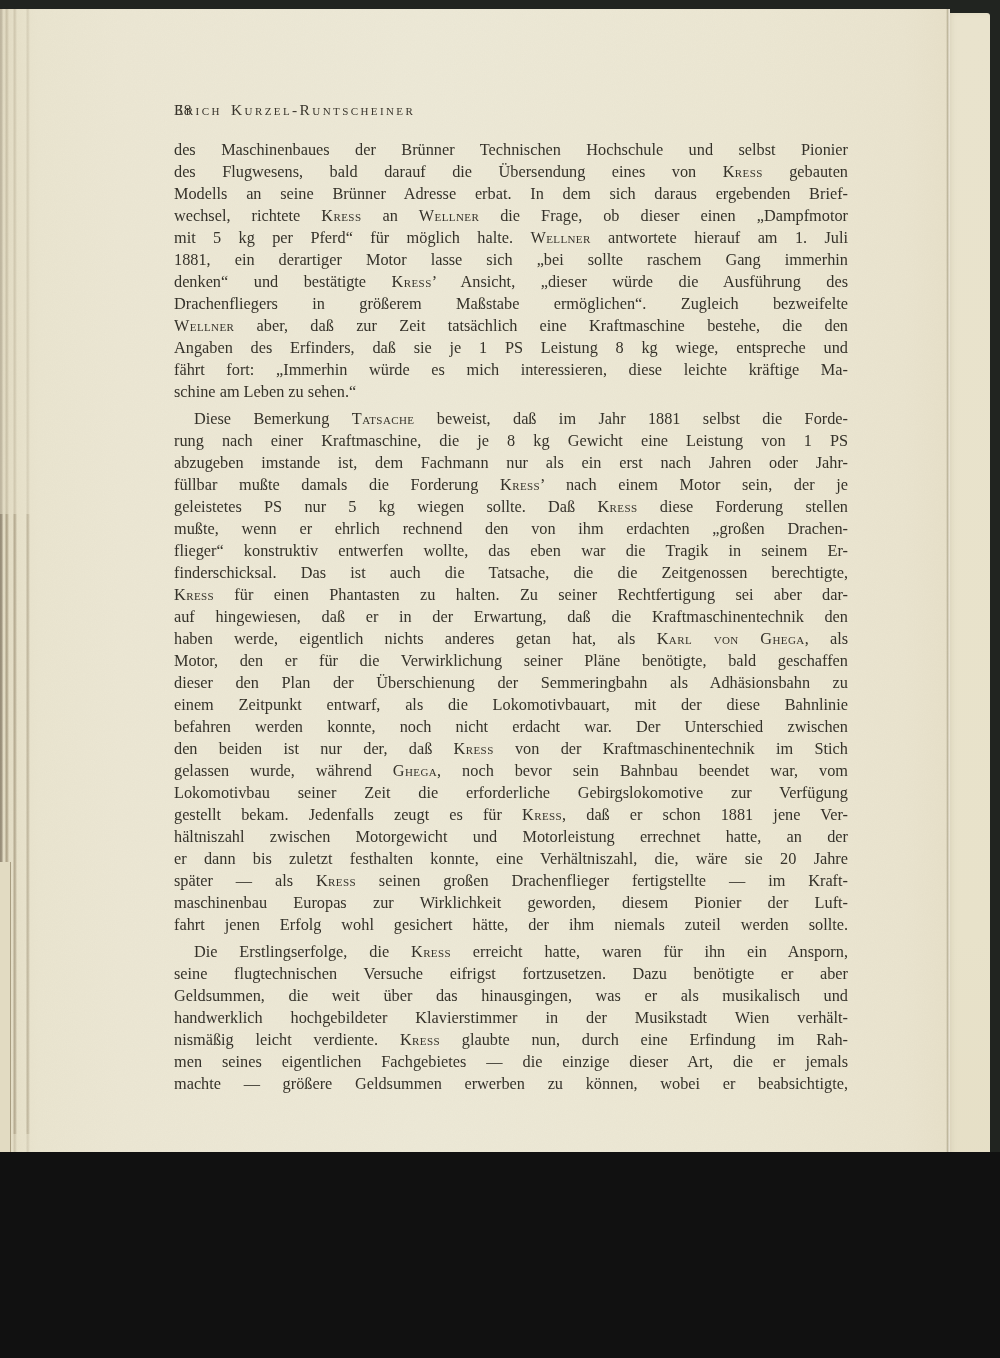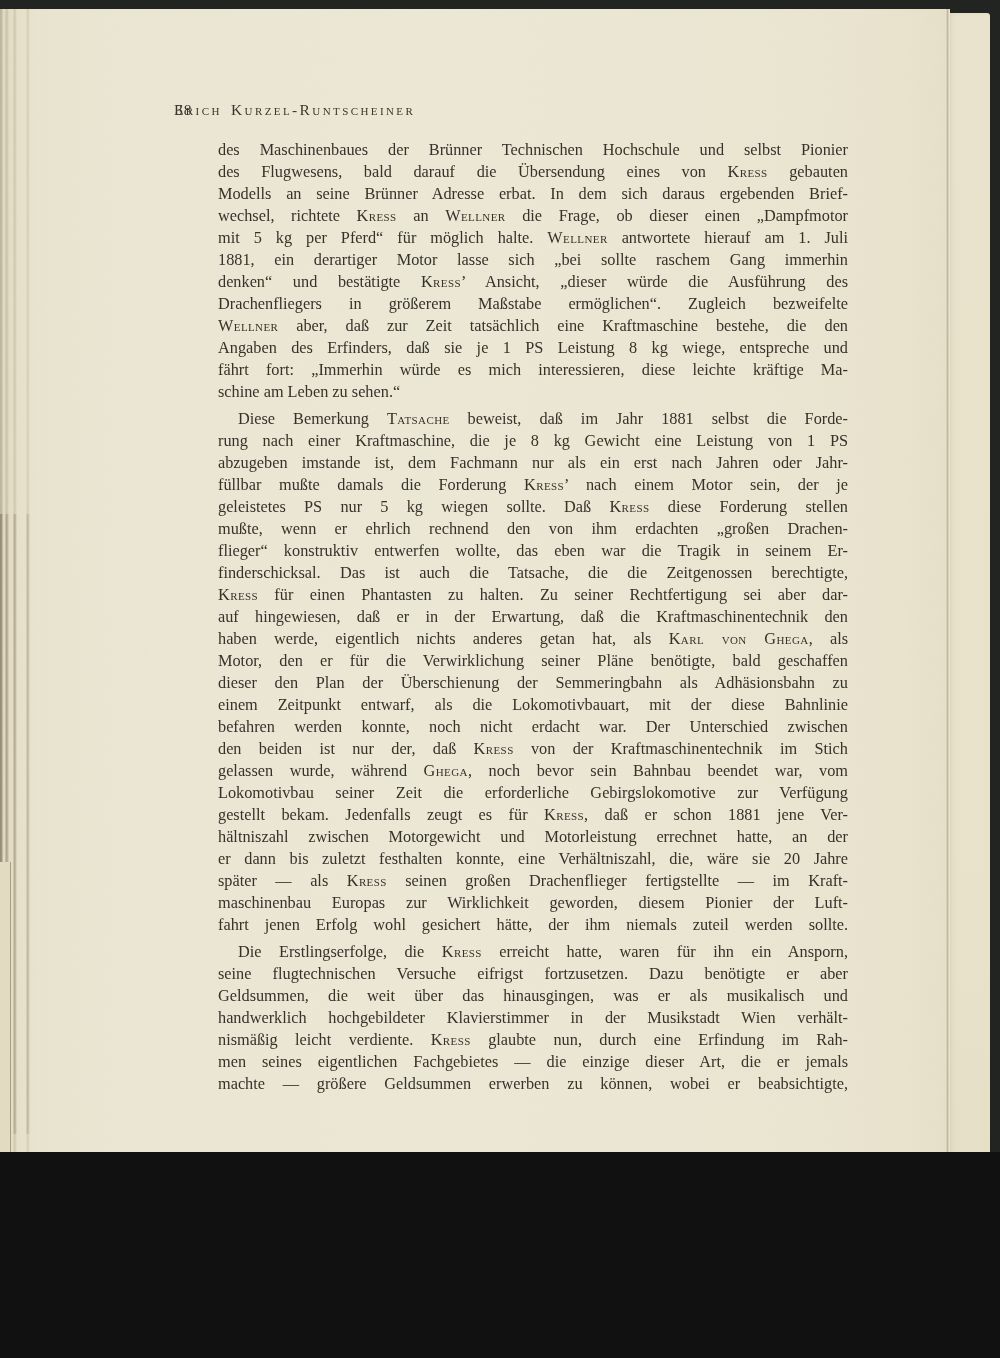--- a/index.html
+++ b/index.html
@@ -37,21 +37,21 @@
   .folio-row{position:absolute;left:174px;top:101px;width:674px;height:22px;color:#3a362d;}
   .page-num{position:absolute;left:1px;top:0;font-size:15.5px;letter-spacing:1px;}
   .running-header{position:absolute;left:0;right:0;top:0;
       font-variant:small-caps;letter-spacing:2.4px;font-size:15.5px;word-spacing:3px;}
   
   .text-block{position:absolute;left:174px;top:139px;width:674px;color:#35322a;
       font-size:16.3px;line-height:22px;}
   .para{margin:0;}
   .para.spaced{margin-top:5px;}
   .para.indent .line:first-child{text-indent:20px;}
-  .line{text-align:justify;text-align-last:justify;margin-left:44px;}
+  .line{text-align:justify;text-align-last:justify;}
   .line.end{text-align-last:left;}
   .sc{font-variant:small-caps;letter-spacing:.4px;}
 </style>
 </head>
 <body>
 
 <div class="scene">
 
   <div class="page-under"></div>
 

